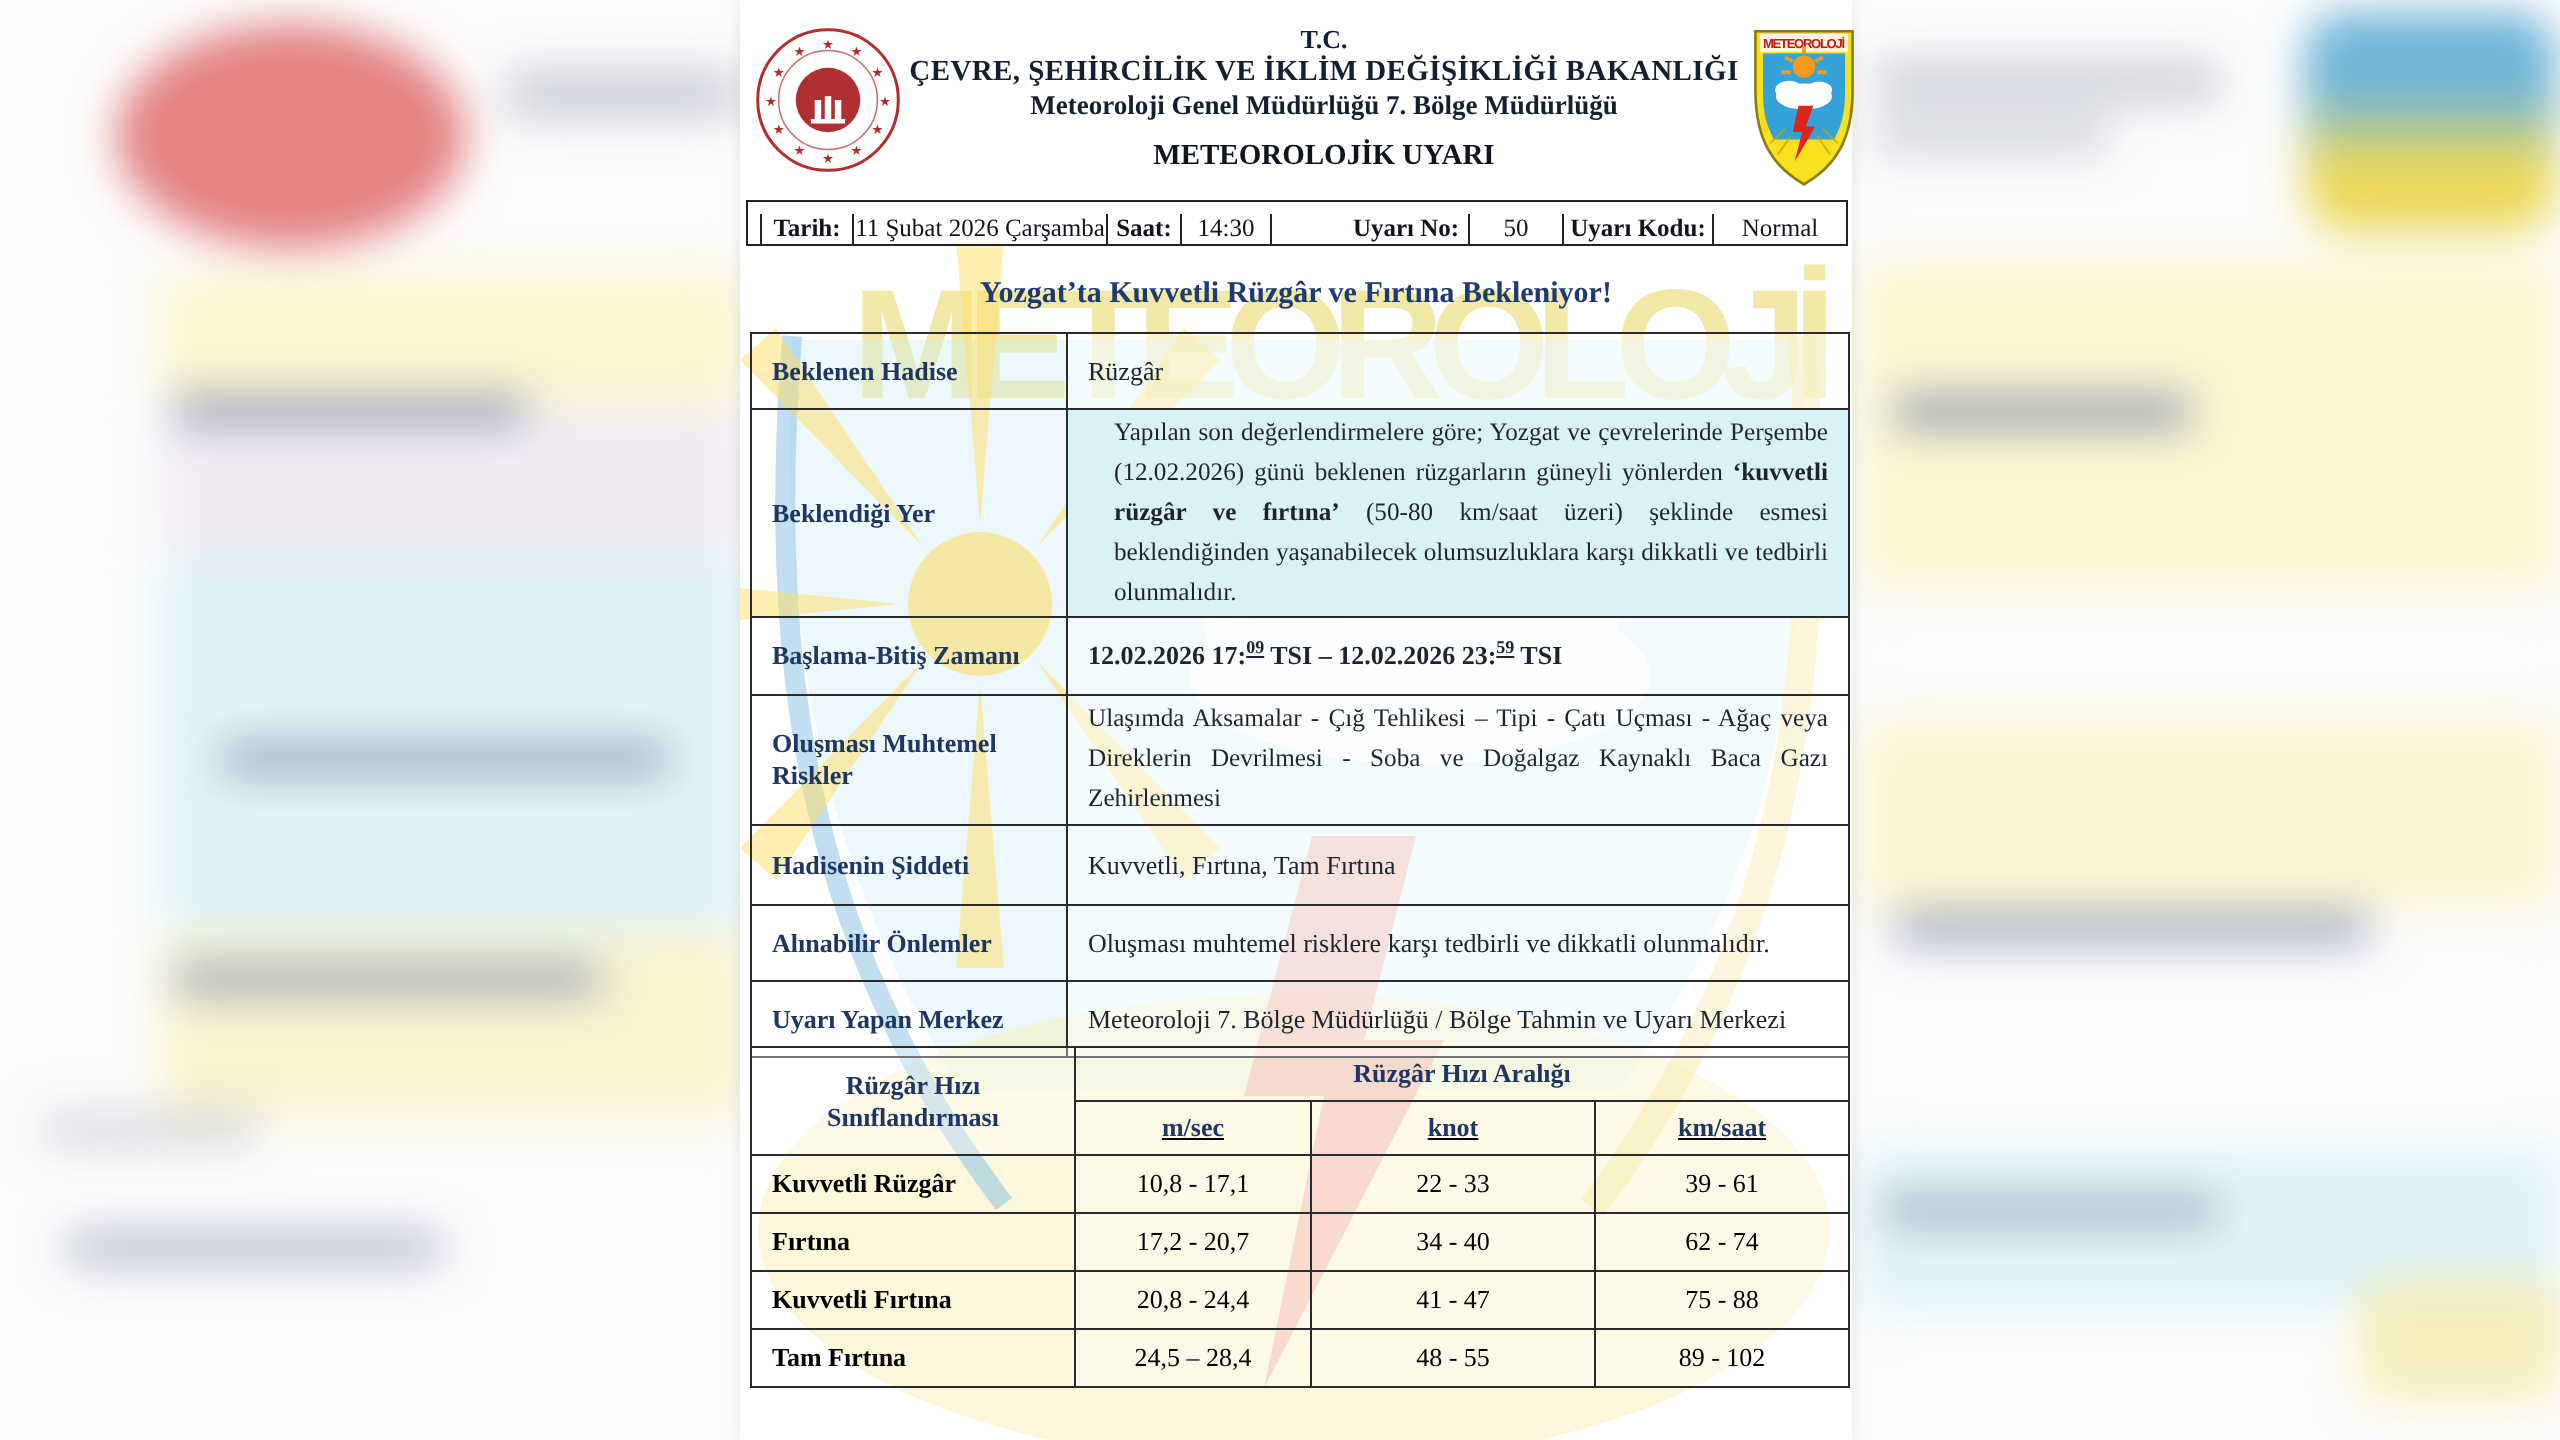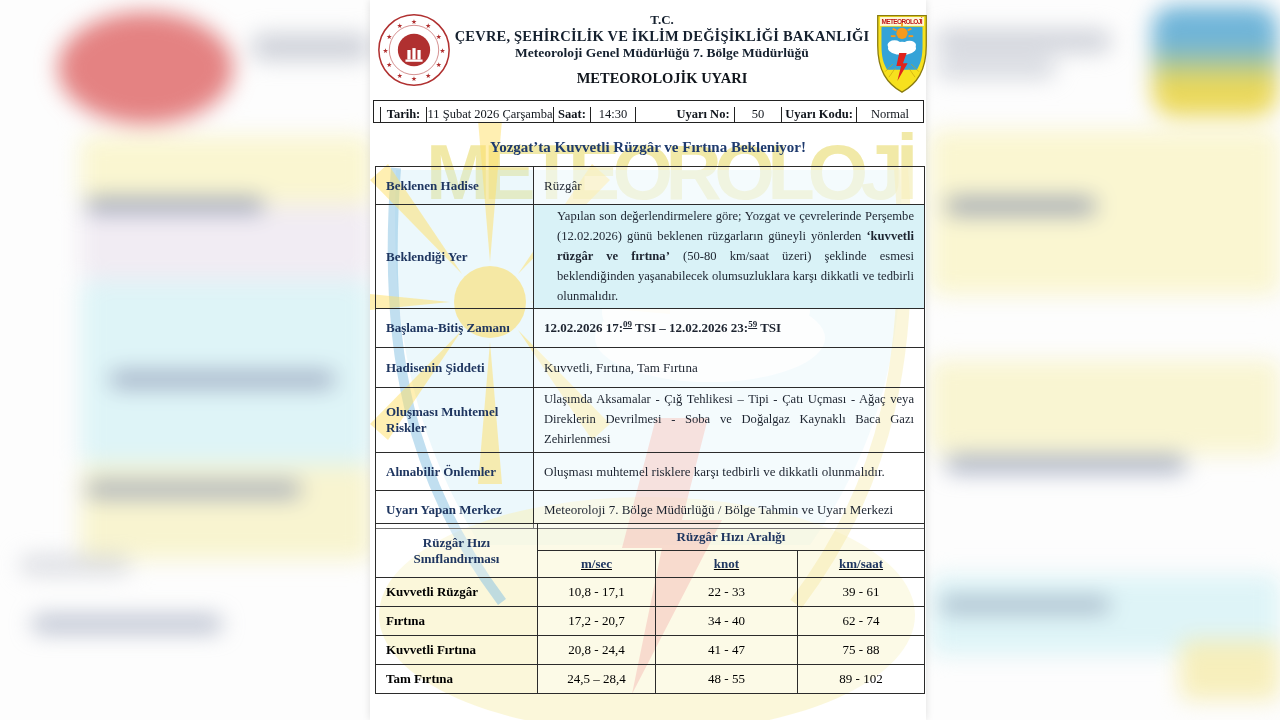--- a/index.html
+++ b/index.html
@@ -211,27 +211,27 @@
           <td class="val">Rüzgâr</td>
         </tr>
         <tr style="height:84px;">
           <td class="lbl">Beklendiği Yer</td>
           <td class="val para cyan"><span>Yapılan son değerlendirmelere göre; Yozgat ve çevrelerinde Perşembe (12.02.2026) günü beklenen rüzgarların güneyli yönlerden </span><span class="bold">‘kuvvetli rüzgâr ve fırtına’</span><span> (50-80 km/saat üzeri) şeklinde esmesi beklendiğinden yaşanabilecek olumsuzluklara karşı dikkatli ve tedbirli olunmalıdır.</span></td>
         </tr>
         <tr style="height:39px;">
           <td class="lbl">Başlama-Bitiş Zamanı</td>
           <td class="val bold"><span>12.02.2026 17:</span><sup class="min">09</sup><span> TSI – 12.02.2026 23:</span><sup class="min">59</sup><span> TSI</span></td>
         </tr>
+        <tr style="height:57px;">
+          <td class="lbl">Oluşması Muhtemel Riskler</td>
+          <td class="val para" style="text-align:justify;">Ulaşımda Aksamalar - Çığ Tehlikesi – Tipi - Çatı Uçması - Ağaç veya Direklerin Devrilmesi - Soba ve Doğalgaz Kaynaklı Baca Gazı Zehirlenmesi</td>
+        </tr>
         <tr style="height:40px;">
           <td class="lbl">Hadisenin Şiddeti</td>
           <td class="val">Kuvvetli, Fırtına, Tam Fırtına</td>
-        </tr>
-        <tr style="height:57px;">
-          <td class="lbl">Oluşması Muhtemel Riskler</td>
-          <td class="val para" style="text-align:justify;">Ulaşımda Aksamalar - Çığ Tehlikesi – Tipi - Çatı Uçması - Ağaç veya Direklerin Devrilmesi - Soba ve Doğalgaz Kaynaklı Baca Gazı Zehirlenmesi</td>
         </tr>
         <tr style="height:38px;">
           <td class="lbl">Alınabilir Önlemler</td>
           <td class="val">Oluşması muhtemel risklere karşı tedbirli ve dikkatli olunmalıdır.</td>
         </tr>
         <tr style="height:38px;">
           <td class="lbl">Uyarı Yapan Merkez</td>
           <td class="val">Meteoroloji 7. Bölge Müdürlüğü / Bölge Tahmin ve Uyarı Merkezi</td>
         </tr>
       </tbody>

